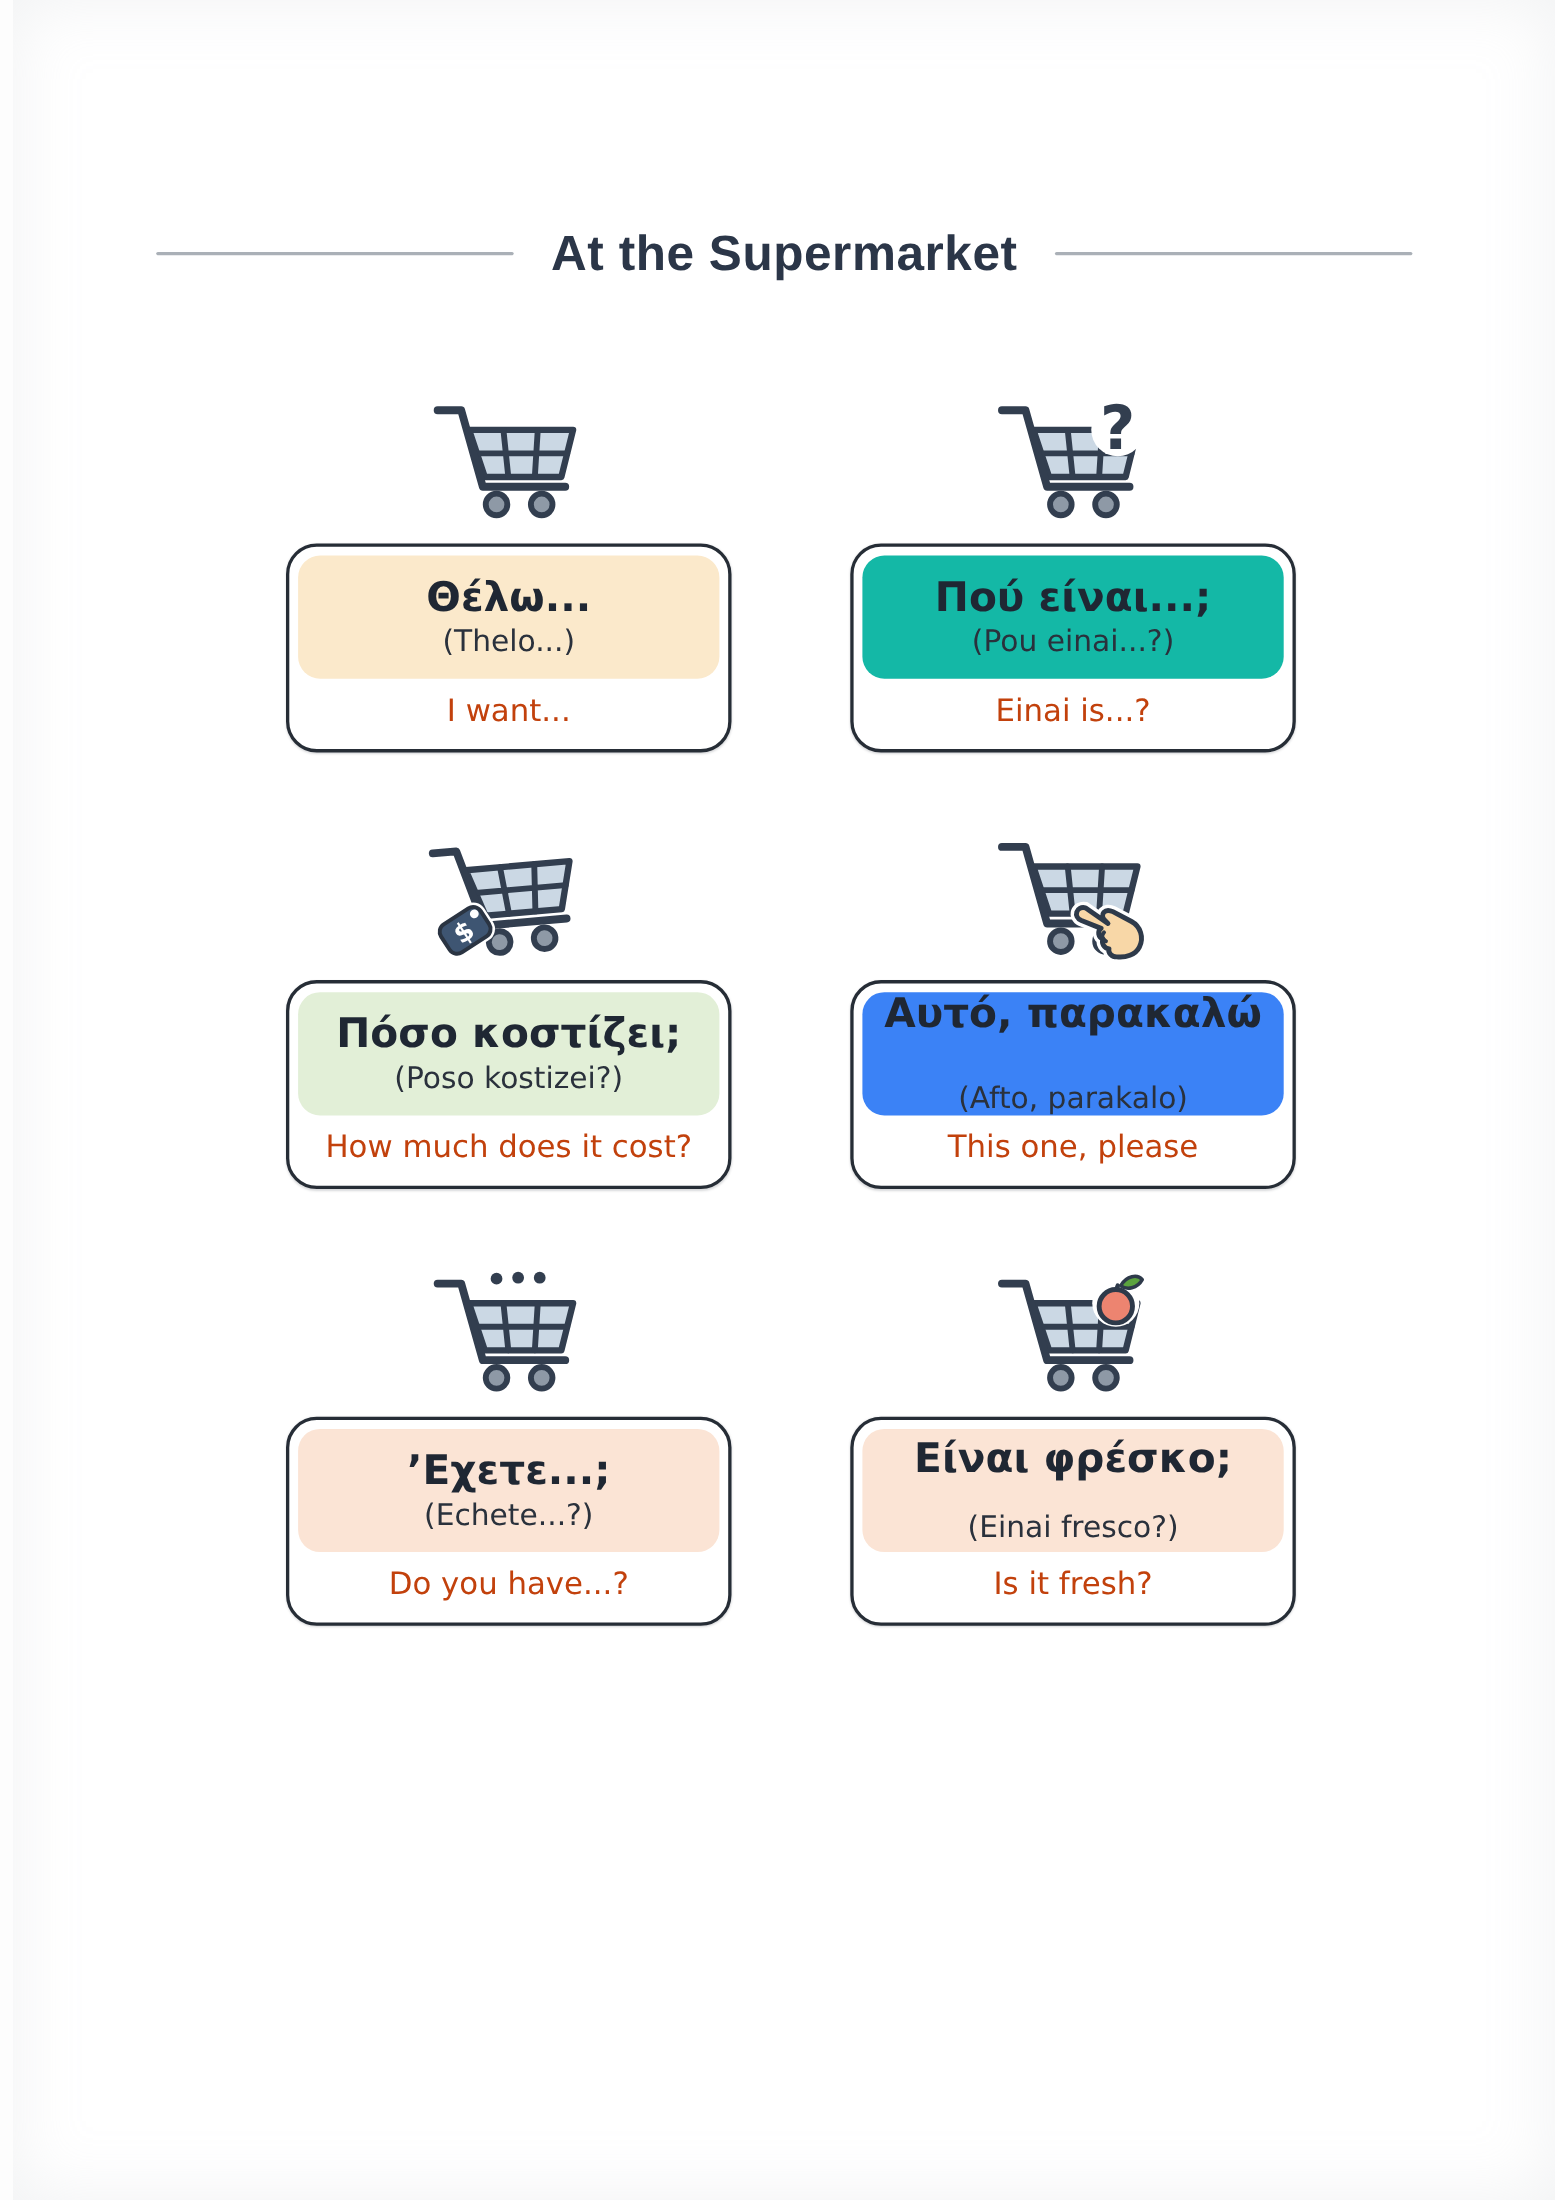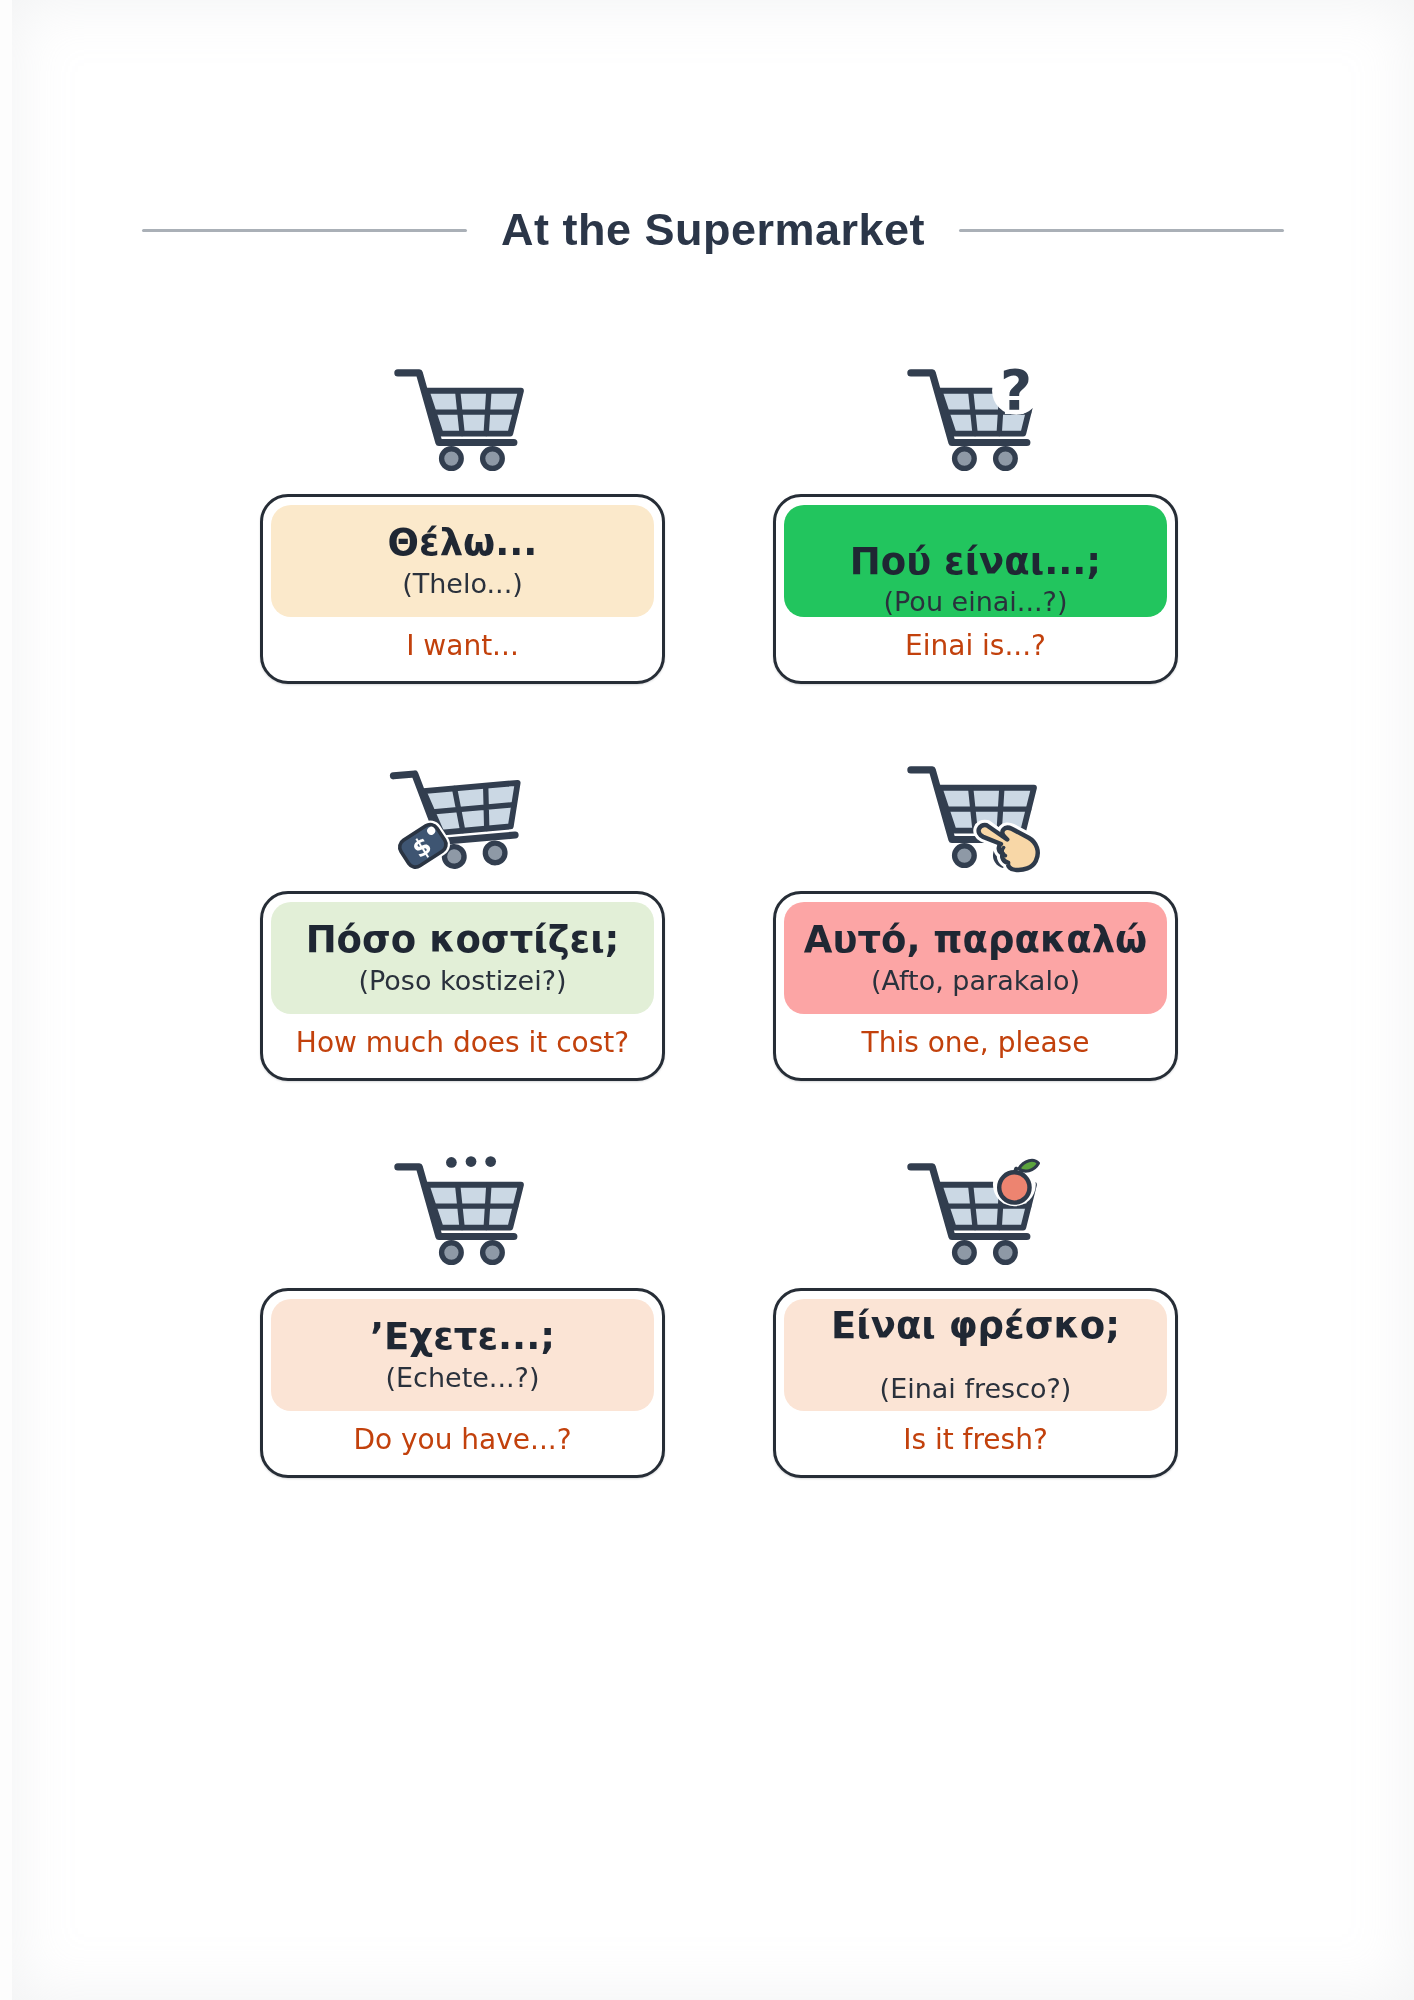--- a/index.html
+++ b/index.html
@@ -98,21 +98,21 @@
           <path class="stroke-ink" stroke-width="6" d="M79 30 L84 78 M114 30 L111 78 M52 54 L144 54"></path>
           <path class="stroke-ink" stroke-width="8" d="M12 10 H36 L58 88 H142"></path>
           <circle class="wheel" cx="72" cy="106" r="11"></circle>
           <circle class="wheel" cx="118" cy="106" r="11"></circle>
           <circle cx="130" cy="30" r="27" fill="#ffffff"></circle>
           <text x="130" y="50" text-anchor="middle" font-size="62" font-weight="bold" fill="#ffffff" stroke="#ffffff" stroke-width="10">?</text>
           <text x="130" y="50" text-anchor="middle" font-size="62" font-weight="bold" fill="#323e4f">?</text>
         </svg>
       </div>
       <div class="card">
-        <div class="card-header" style="background-color: #22c55e; justify-content: flex-end;">
+        <div class="card-header" style="background-color: #14b8a6;">
           <div class="greek">Πού είναι...;</div>
           <div class="translit">(Pou einai...?)</div>
         </div>
         <div class="card-body">
           <div class="english">Einai is...?</div>
         </div>
       </div>
     </div>
 
     <div class="cell">
@@ -153,21 +153,21 @@
           <circle class="wheel" cx="72" cy="106" r="11"></circle>
           <circle class="wheel" cx="118" cy="106" r="11"></circle>
           <g>
             <path d="M97 72 c-9 -2 -13 9 -4 13 l20 8 c-4 3 -3 9 2 11 c-2 4 1 9 6 10 c-1 4 3 8 8 8 c9 1 19 -2 23 -10 c5 -10 1 -21 -8 -26 l-19 -10 c-8 -4 -14 3 -8 9 l3 3 z" fill="#ffffff" stroke="#ffffff" stroke-width="12" stroke-linejoin="round"></path>
             <path d="M97 72 c-9 -2 -13 9 -4 13 l20 8 c-4 3 -3 9 2 11 c-2 4 1 9 6 10 c-1 4 3 8 8 8 c9 1 19 -2 23 -10 c5 -10 1 -21 -8 -26 l-19 -10 c-8 -4 -14 3 -8 9 l3 3 z" fill="#f8d7a7" stroke="#2e3a4a" stroke-width="5" stroke-linejoin="round"></path>
             <path d="M116 97 c-3 3 -2 7 2 9" fill="none" stroke="#2e3a4a" stroke-width="4" stroke-linecap="round"></path>
           </g>
         </svg>
       </div>
       <div class="card">
-        <div class="card-header" style="background-color: #fca5a5;">
+        <div class="card-header" style="background-color: #3b82f6; justify-content: space-between;">
           <div class="greek">Αυτό, παρακαλώ</div>
           <div class="translit">(Afto, parakalo)</div>
         </div>
         <div class="card-body">
           <div class="english">This one, please</div>
         </div>
       </div>
     </div>
 
     <div class="cell">

